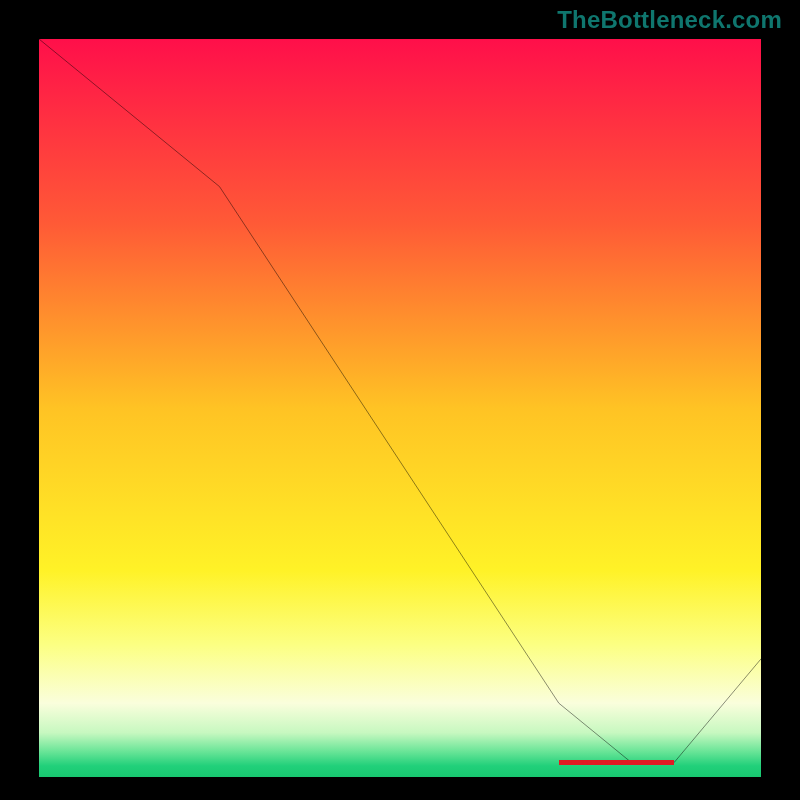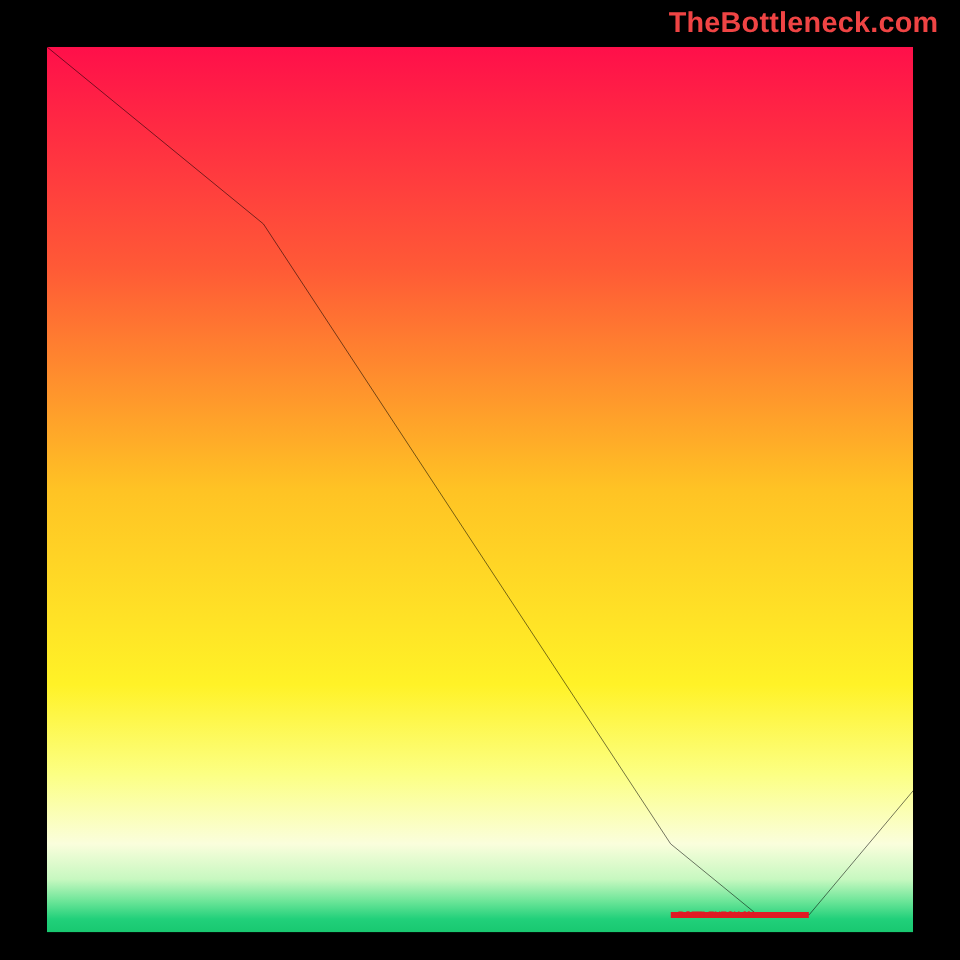--- a/index.html
+++ b/index.html
@@ -16,21 +16,21 @@
     width: 800px;
     height: 800px;
     background: #000;
   }
   .watermark {
     position: absolute;
     top: 6px;
     right: 18px;
     font-size: 24px;
     font-weight: 600;
-    color: #ef4444;
+    color: #0f766e;
     letter-spacing: 0.2px;
     user-select: none;
   }
   .plot-frame {
     position: absolute;
     left: 34px;
     top: 34px;
     width: 732px;
     height: 748px;
     border: 5px solid #000;

